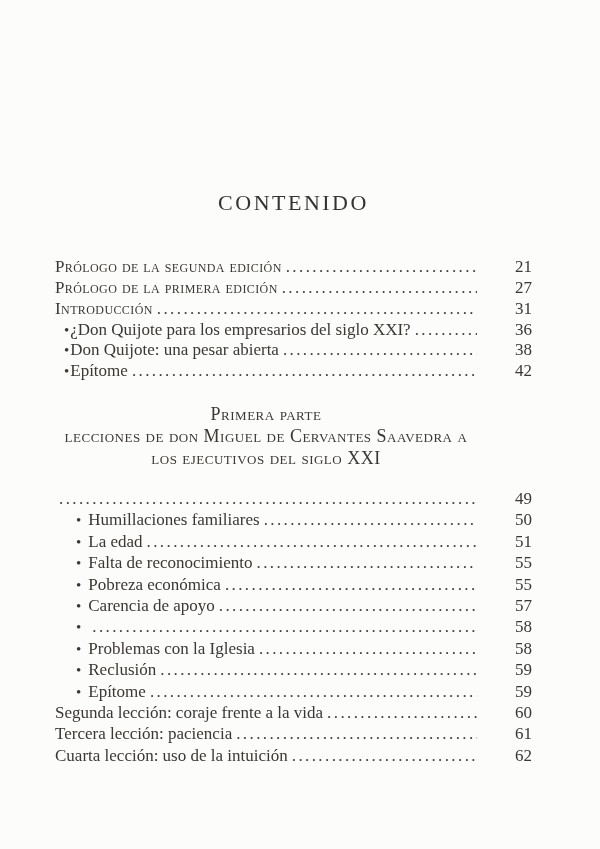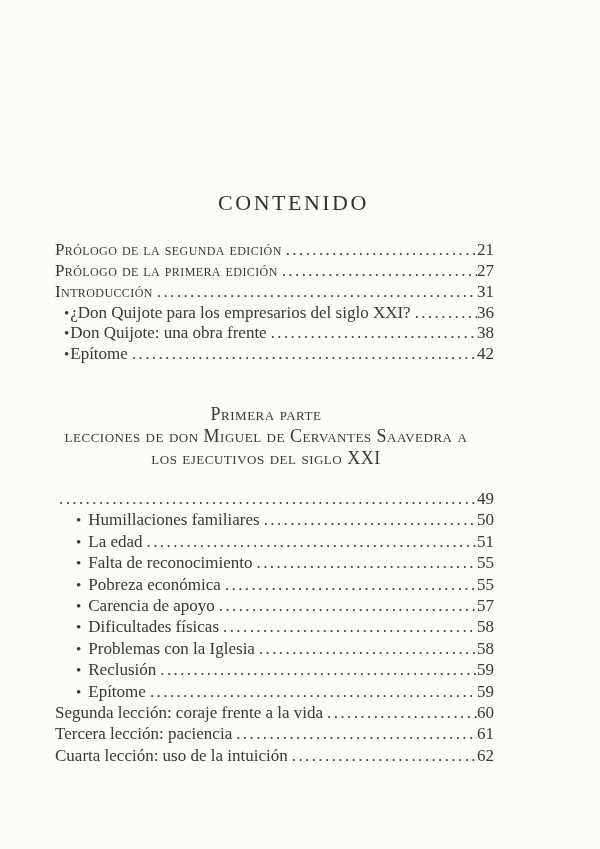--- a/index.html
+++ b/index.html
@@ -25,21 +25,21 @@
     line-height:24px;
     letter-spacing:2.5px;
     color:#36332f;
   }
   
   .toc-block{
     position:absolute;
     left:55px;width:477px;
     font-size:17px;
   }
-  #block1{top:240px;}
+  #block1{top:257px;}
   #block1 .row{height:20.85px;}
   #block2{top:489px;}
   #block2 .row{height:21.4px;}
   .row{
     display:flex;
     align-items:baseline;
   }
   .row .label{
     white-space:nowrap;
     flex:0 0 auto;
@@ -60,21 +60,21 @@
     flex:1 1 auto;
     overflow:hidden;
     white-space:nowrap;
     letter-spacing:2.4px;
     margin-left:4px;
     min-width:10px;
     color:#45413c;
   }
   .row .page{
     flex:0 0 55px;
-    text-align:left;
+    text-align:right;
     white-space:nowrap;
   }
   
   #part-heading{
     position:absolute;
     top:403px;left:55px;width:422px;
     text-align:center;
     font-size:18px;
     line-height:22.2px;
     font-variant:small-caps;
@@ -110,21 +110,21 @@
     <span class="page">31</span>
   </div>
       <div class="row bullet-style-1">
     <span class="bullet">•</span>
     <span class="label">¿Don Quijote para los empresarios del siglo XXI?</span>
     <span class="leader">........................................................................................................................</span>
     <span class="page">36</span>
   </div>
       <div class="row bullet-style-1">
     <span class="bullet">•</span>
-    <span class="label">Don Quijote: una obra frente</span>
+    <span class="label">Don Quijote: una pesar abierta</span>
     <span class="leader">........................................................................................................................</span>
     <span class="page">38</span>
   </div>
       <div class="row bullet-style-1">
     <span class="bullet">•</span>
     <span class="label">Epítome</span>
     <span class="leader">........................................................................................................................</span>
     <span class="page">42</span>
   </div>
     </div>
@@ -166,21 +166,20 @@
     <span class="page">55</span>
   </div>
       <div class="row bullet-style-2">
     <span class="bullet">•</span>
     <span class="label">Carencia de apoyo</span>
     <span class="leader">........................................................................................................................</span>
     <span class="page">57</span>
   </div>
       <div class="row bullet-style-2">
     <span class="bullet">•</span>
-    <span class="label">Dificultades físicas</span>
     <span class="leader">........................................................................................................................</span>
     <span class="page">58</span>
   </div>
       <div class="row bullet-style-2">
     <span class="bullet">•</span>
     <span class="label">Problemas con la Iglesia</span>
     <span class="leader">........................................................................................................................</span>
     <span class="page">58</span>
   </div>
       <div class="row bullet-style-2">

